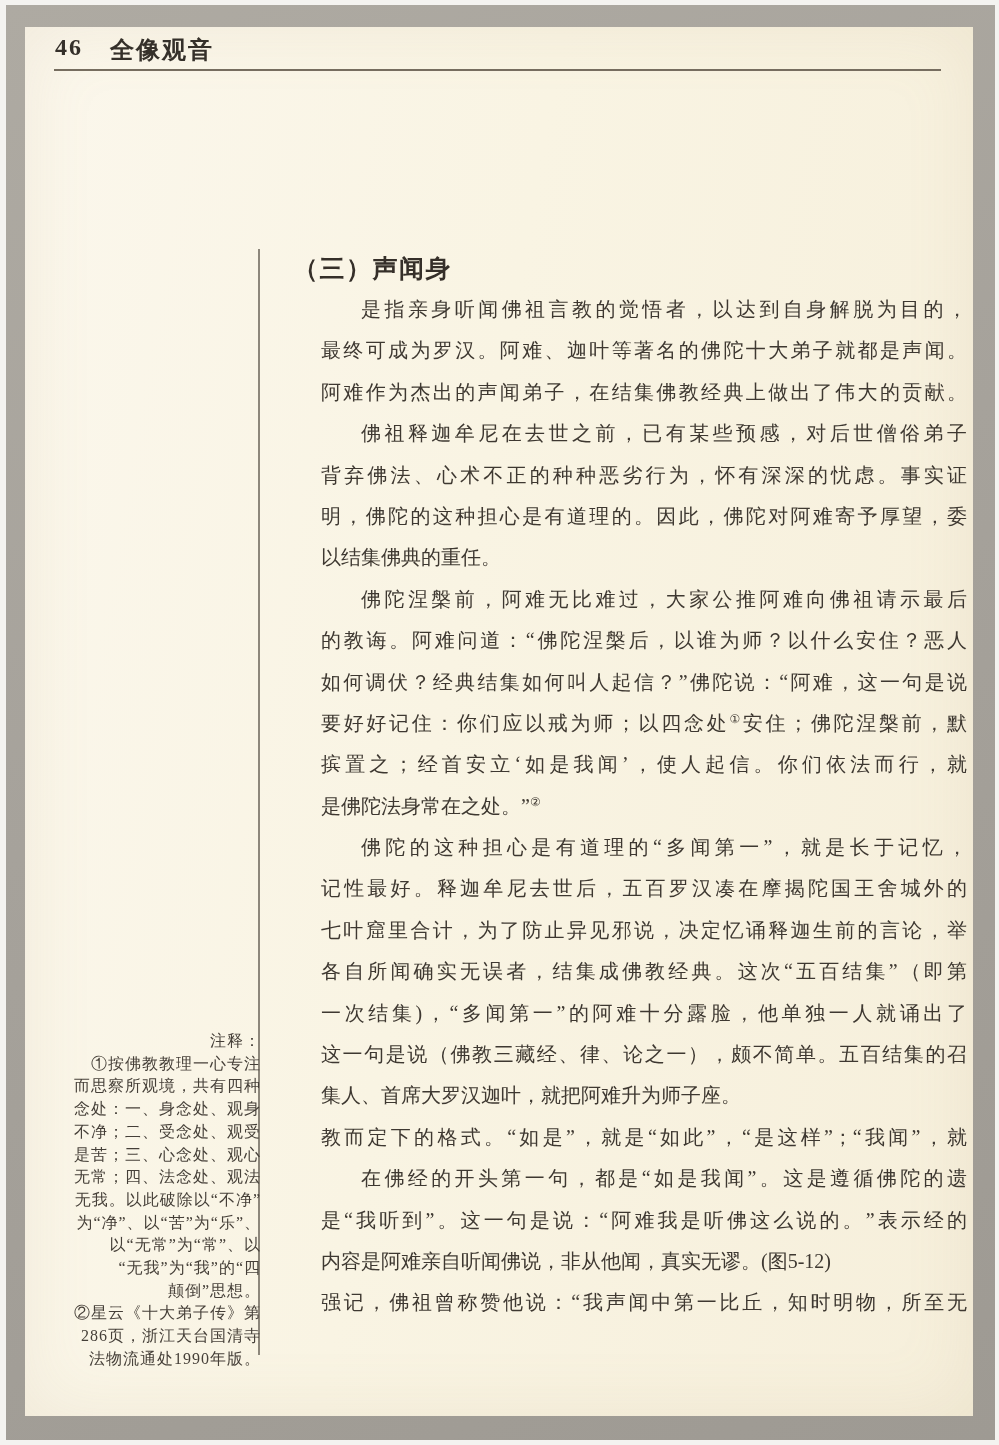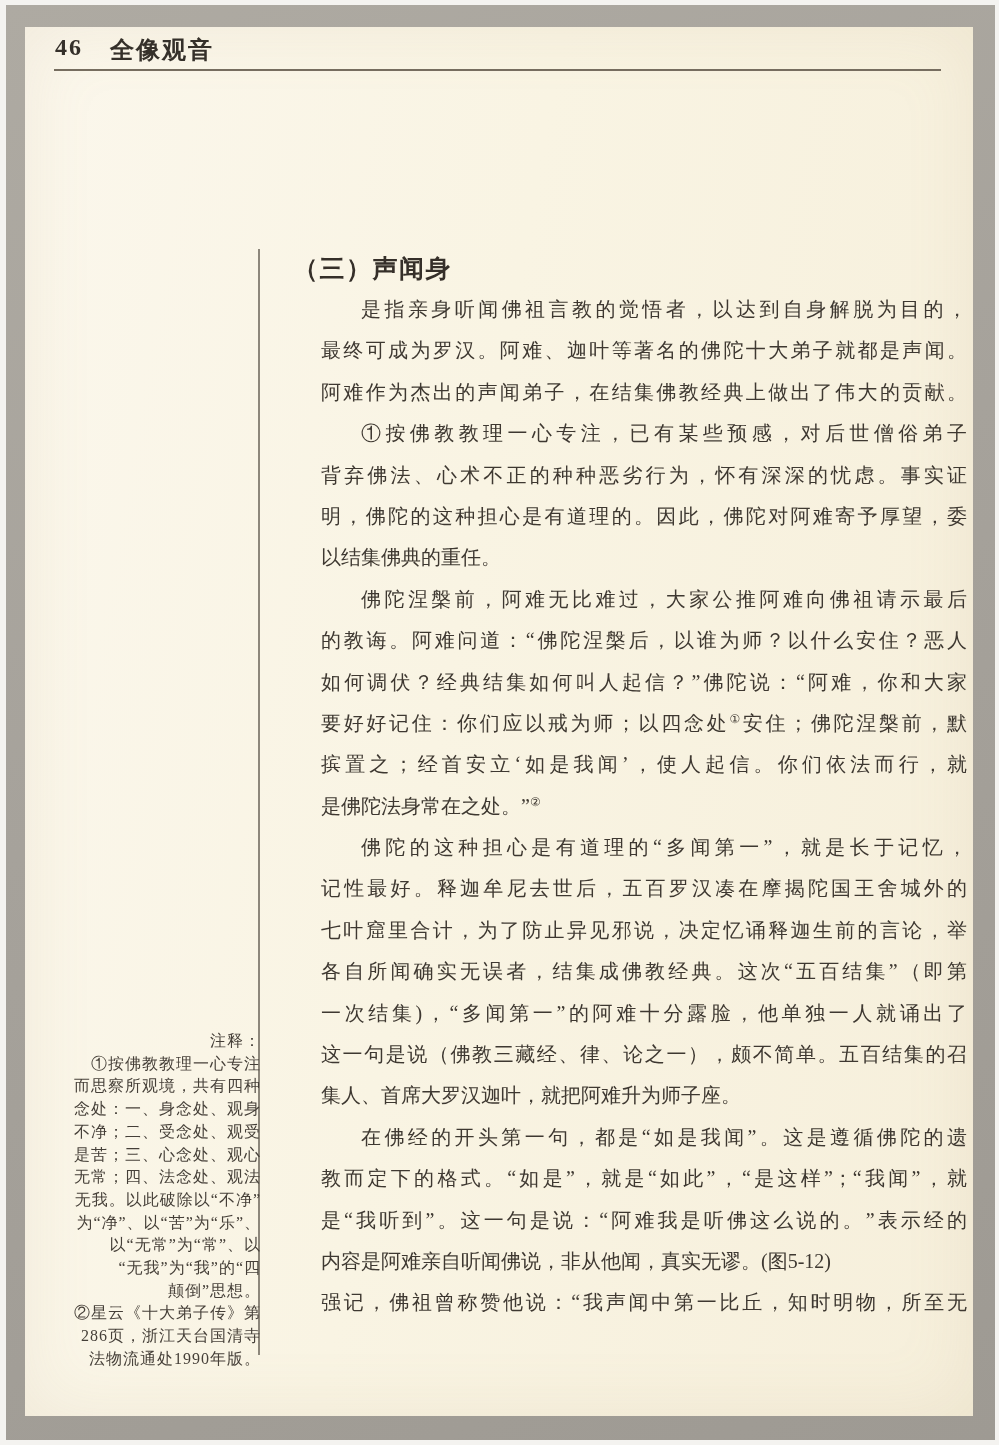--- a/index.html
+++ b/index.html
@@ -67,39 +67,39 @@
   <div class="header-rule"></div>
 
   <div class="column-divider"></div>
 
   <div class="section-heading">（三）声闻身</div>
 
   <div class="body-col">
     <div class="bl ind fill">是指亲身听闻佛祖言教的觉悟者，以达到自身解脱为目的，</div>
     <div class="bl fill">最终可成为罗汉。阿难、迦叶等著名的佛陀十大弟子就都是声闻。</div>
     <div class="bl fill">阿难作为杰出的声闻弟子，在结集佛教经典上做出了伟大的贡献。</div>
-    <div class="bl ind fill">①按佛教教理一心专注，已有某些预感，对后世僧俗弟子</div>
+    <div class="bl ind fill">佛祖释迦牟尼在去世之前，已有某些预感，对后世僧俗弟子</div>
     <div class="bl fill">背弃佛法、心术不正的种种恶劣行为，怀有深深的忧虑。事实证</div>
     <div class="bl fill">明，佛陀的这种担心是有道理的。因此，佛陀对阿难寄予厚望，委</div>
     <div class="bl end">以结集佛典的重任。</div>
     <div class="bl ind fill">佛陀涅槃前，阿难无比难过，大家公推阿难向佛祖请示最后</div>
     <div class="bl fill">的教诲。阿难问道：“佛陀涅槃后，以谁为师？以什么安住？恶人</div>
-    <div class="bl fill">如何调伏？经典结集如何叫人起信？”佛陀说：“阿难，你和大家</div>
+    <div class="bl fill">如何调伏？经典结集如何叫人起信？”佛陀说：“阿难，这一句是说</div>
     <div class="bl fill"><span>要好好记住：你们应以戒为师；以四念处</span><sup class="fm">①</sup><span>安住；佛陀涅槃前，默</span></div>
     <div class="bl fill">摈置之；经首安立‘如是我闻’，使人起信。你们依法而行，就</div>
     <div class="bl end"><span>是佛陀法身常在之处。”</span><sup class="fm">②</sup><span></span></div>
     <div class="bl ind fill">佛陀的这种担心是有道理的“多闻第一”，就是长于记忆，</div>
     <div class="bl fill">记性最好。释迦牟尼去世后，五百罗汉凑在摩揭陀国王舍城外的</div>
     <div class="bl fill">七叶窟里合计，为了防止异见邪说，决定忆诵释迦生前的言论，举</div>
     <div class="bl fill">各自所闻确实无误者，结集成佛教经典。这次“五百结集”（即第</div>
     <div class="bl fill">一次结集)，“多闻第一”的阿难十分露脸，他单独一人就诵出了</div>
     <div class="bl fill">这一句是说（佛教三藏经、律、论之一），颇不简单。五百结集的召</div>
     <div class="bl end">集人、首席大罗汉迦叶，就把阿难升为师子座。</div>
+    <div class="bl fill">教而定下的格式。“如是”，就是“如此”，“是这样”；“我闻”，就</div>
     <div class="bl ind fill">在佛经的开头第一句，都是“如是我闻”。这是遵循佛陀的遗</div>
-    <div class="bl fill">教而定下的格式。“如是”，就是“如此”，“是这样”；“我闻”，就</div>
     <div class="bl fill">是“我听到”。这一句是说：“阿难我是听佛这么说的。”表示经的</div>
     <div class="bl end">内容是阿难亲自听闻佛说，非从他闻，真实无谬。(图5-12)</div>
     <div class="bl fill">强记，佛祖曾称赞他说：“我声闻中第一比丘，知时明物，所至无</div>
   </div>
 
   <div class="notes-col">
     <div class="nl">注释：</div>
     <div class="nl">①按佛教教理一心专注</div>
     <div class="nl">而思察所观境，共有四种</div>
     <div class="nl">念处：一、身念处、观身</div>

